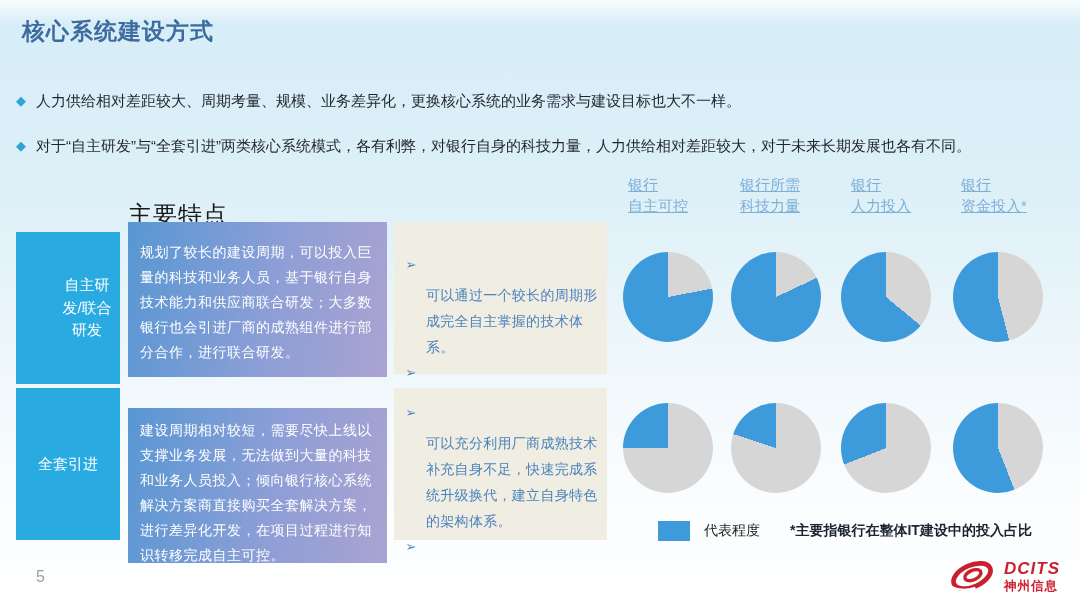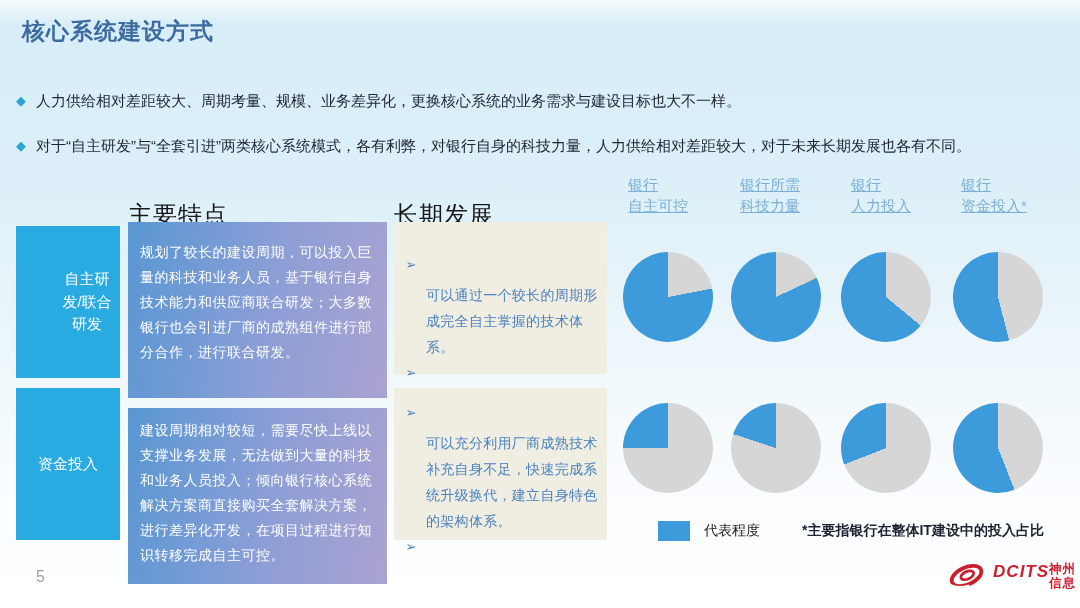--- a/index.html
+++ b/index.html
@@ -38,21 +38,21 @@
     text-decoration:underline;
   }
   .label-box{
     position:absolute;left:16px;width:104px;height:152px;
     background:#29abe2;color:#ffffff;
     display:flex;align-items:center;justify-content:center;
     text-align:center;font-size:15px;line-height:1.5;
     padding:0 6px;box-sizing:border-box;
   }
   .feature-box{
-    position:absolute;left:128px;width:259px;height:176px;
+    position:absolute;left:128px;width:259px;height:155px;
     background:linear-gradient(100deg,#5897d3 0%,#8d9ed6 55%,#aaa3d1 100%);
     color:#ffffff;font-size:14px;line-height:25px;
     padding:10px 12px;box-sizing:border-box;
     letter-spacing:0.5px;
   }
   .dev-box{
     position:absolute;left:394px;width:213px;height:152px;
     background:#f0ede3;color:#4b83bd;
     font-size:14px;box-sizing:border-box;
     padding:16px 8px 8px 8px;
@@ -67,81 +67,80 @@
   }
   .legend{
     position:absolute;left:658px;top:521px;
     display:flex;align-items:center;gap:14px;
     font-size:14px;color:#222222;
   }
   .legend .swatch{
     width:32px;height:20px;background:#3d9bdc;
   }
   .legend .footnote{
-    margin-left:28px;font-weight:600;color:#1c2430;
+    margin-left:16px;font-weight:600;color:#1c2430;
   }
   .page-number{
     position:absolute;left:36px;top:568px;
     font-size:16px;color:#9aa0a6;
   }
   .logo{
     position:absolute;left:946px;top:558px;
     display:flex;align-items:center;gap:6px;
   }
   .logo .mark{width:52px;height:36px;}
-  .logo .words{display:flex;line-height:1.15;}
+  .logo .words{display:flex;flex-direction:column;line-height:1.15;}
   .logo .name{font-size:17px;font-weight:bold;font-style:italic;color:#cc1f2e;letter-spacing:1px;}
   .logo .sub{font-size:12.5px;font-weight:bold;color:#cc1f2e;letter-spacing:1px;}
 </style>
 </head>
 <body>
 
 <div class="slide">
 
   <div class="title">核心系统建设方式</div>
 
   <div class="bullet-row" style="top:90px;">
     <span class="diamond">◆</span>
     <span>人力供给相对差距较大、周期考量、规模、业务差异化，更换核心系统的业务需求与建设目标也大不一样。</span>
   </div>
   <div class="bullet-row" style="top:135px;">
     <span class="diamond">◆</span>
     <span>对于“自主研发”与“全套引进”两类核心系统模式，各有利弊，对银行自身的科技力量，人力供给相对差距较大，对于未来长期发展也各有不同。</span>
   </div>
 
   <div class="col-header" style="left:128px;width:259px;">主要特点</div>
-  <div class="col-header" style="left:394px;width:213px;">长期发展</div>
 
   <div class="pie-header" style="left:628px;">银行
 自主可控</div>
   <div class="pie-header" style="left:740px;">银行所需
 科技力量</div>
   <div class="pie-header" style="left:851px;">银行
 人力投入</div>
   <div class="pie-header" style="left:961px;">银行
 资金投入*</div>
 
-  <div class="label-box" style="top:226px;padding-left:44px;">自主研发/联合研发</div>
+  <div class="label-box" style="top:232px;padding-left:44px;">自主研发/联合研发</div>
   <div class="feature-box" style="top:222px;padding-top:18px;">规划了较长的建设周期，可以投入巨量的科技和业务人员，基于银行自身技术能力和供应商联合研发；大多数银行也会引进厂商的成熟组件进行部分合作，进行联合研发。</div>
   <div class="dev-box" style="top:222px;padding-top:30px;">
     <div class="dev-item">
       <span class="arrow">➢</span>
       <span class="txt">可以通过一个较长的周期形成完全自主掌握的技术体系。</span>
     </div>
     <div class="dev-item">
       <span class="arrow">➢</span>
       <span class="txt">能够锻炼出大量的新技术和业务人才。</span>
     </div>
   </div>
   <div class="pie" style="left: 623px; top: 252px; background: conic-gradient(rgb(214, 214, 214) 0deg, rgb(214, 214, 214) 22%, rgb(61, 155, 220) 22%, rgb(61, 155, 220) 100%);"></div>
   <div class="pie" style="left: 731px; top: 252px; background: conic-gradient(rgb(214, 214, 214) 0deg, rgb(214, 214, 214) 18%, rgb(61, 155, 220) 18%, rgb(61, 155, 220) 100%);"></div>
   <div class="pie" style="left: 841px; top: 252px; background: conic-gradient(rgb(214, 214, 214) 0deg, rgb(214, 214, 214) 36%, rgb(61, 155, 220) 36%, rgb(61, 155, 220) 100%);"></div>
   <div class="pie" style="left: 953px; top: 252px; background: conic-gradient(rgb(214, 214, 214) 0deg, rgb(214, 214, 214) 46%, rgb(61, 155, 220) 46%, rgb(61, 155, 220) 100%);"></div>
 
-  <div class="label-box" style="top:388px;">资金投入</div>
+  <div class="label-box" style="top:388px;">全套引进</div>
   <div class="feature-box" style="top:408px;font-family:Liberation Serif, serif;">建设周期相对较短，需要尽快上线以支撑业务发展，无法做到大量的科技和业务人员投入；倾向银行核心系统解决方案商直接购买全套解决方案，进行差异化开发，在项目过程进行知识转移完成自主可控。</div>
   <div class="dev-box" style="top:388px;padding-top:12px;">
     <div class="dev-item">
       <span class="arrow">➢</span>
       <span class="txt">可以充分利用厂商成熟技术补充自身不足，快速完成系统升级换代，建立自身特色的架构体系。</span>
     </div>
     <div class="dev-item">
       <span class="arrow">➢</span>
     </div>
   </div>

